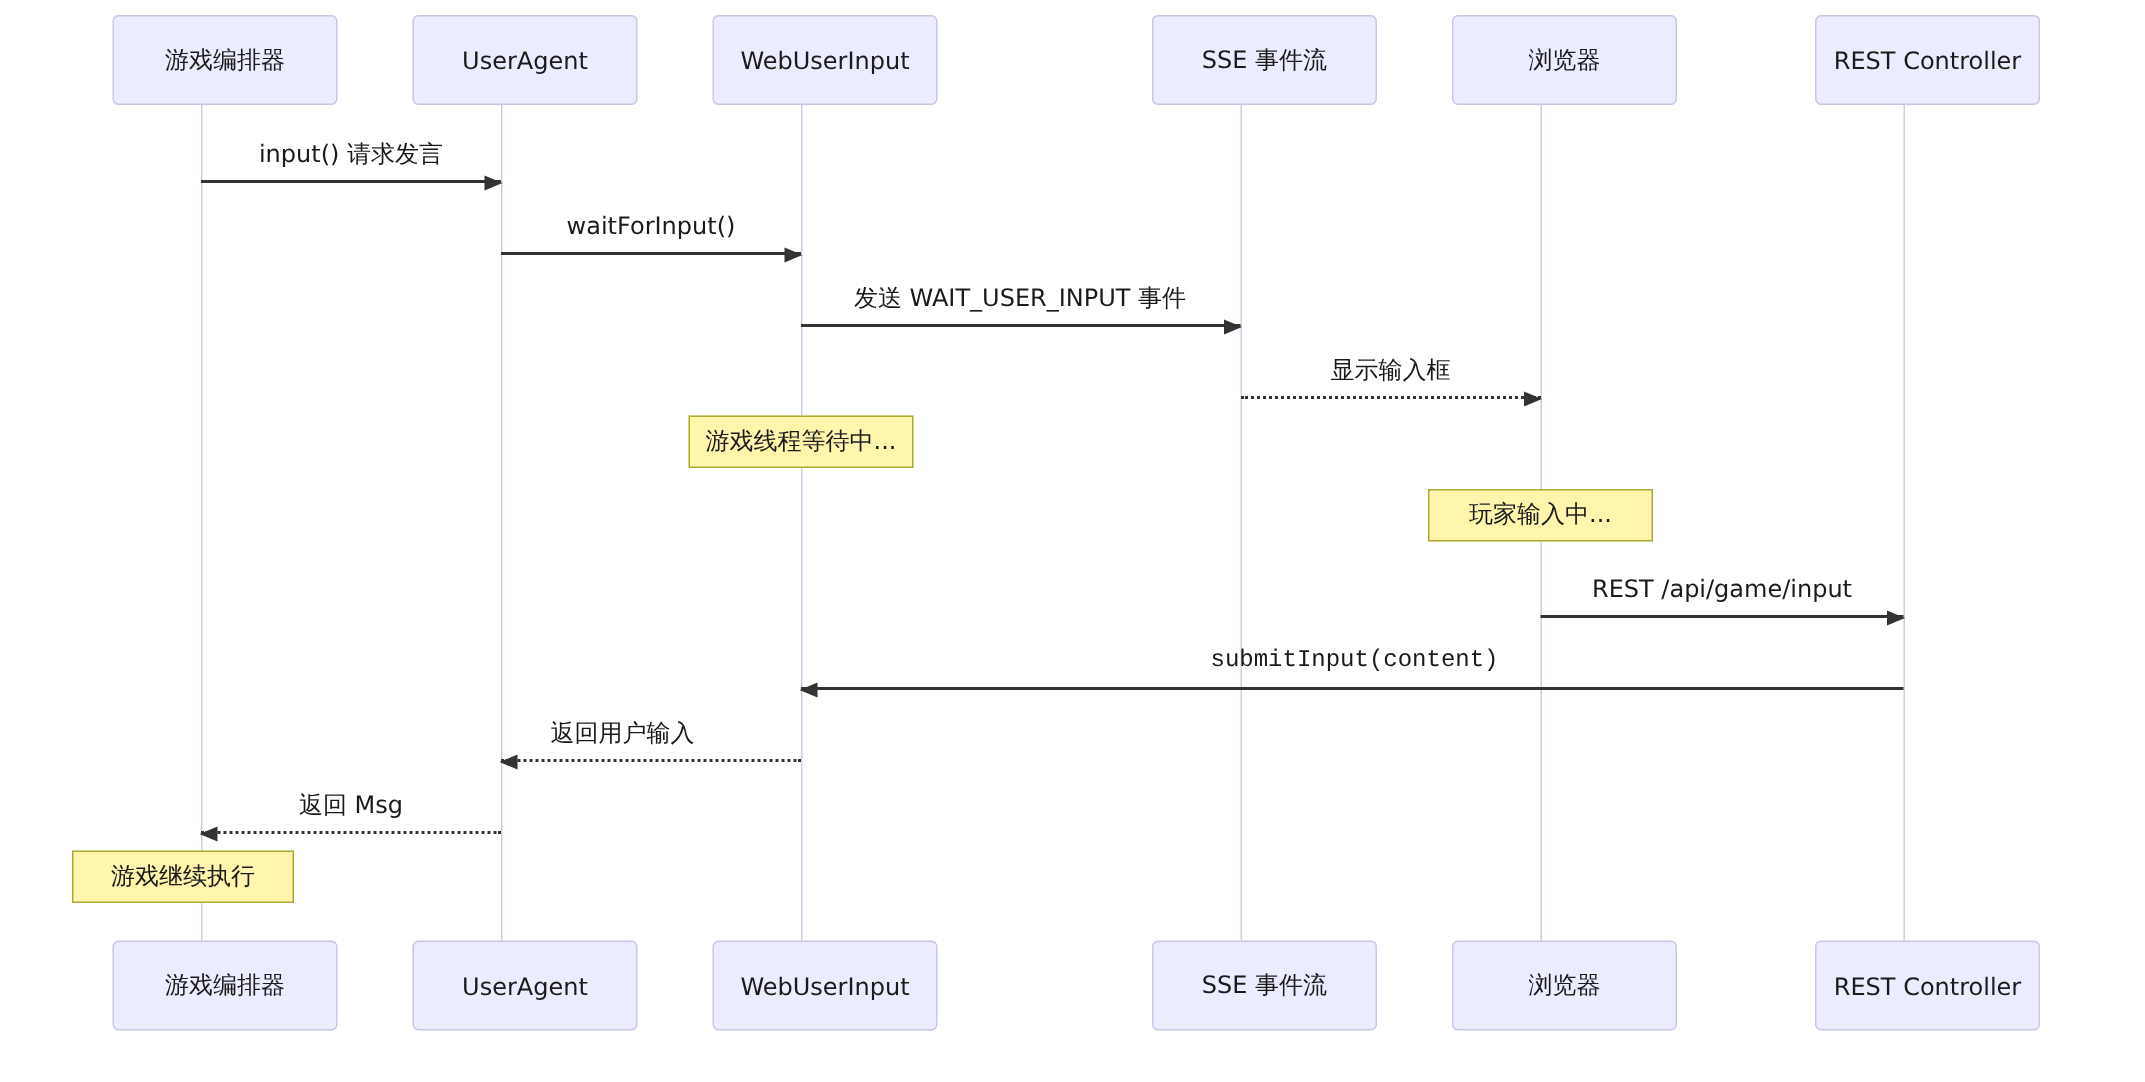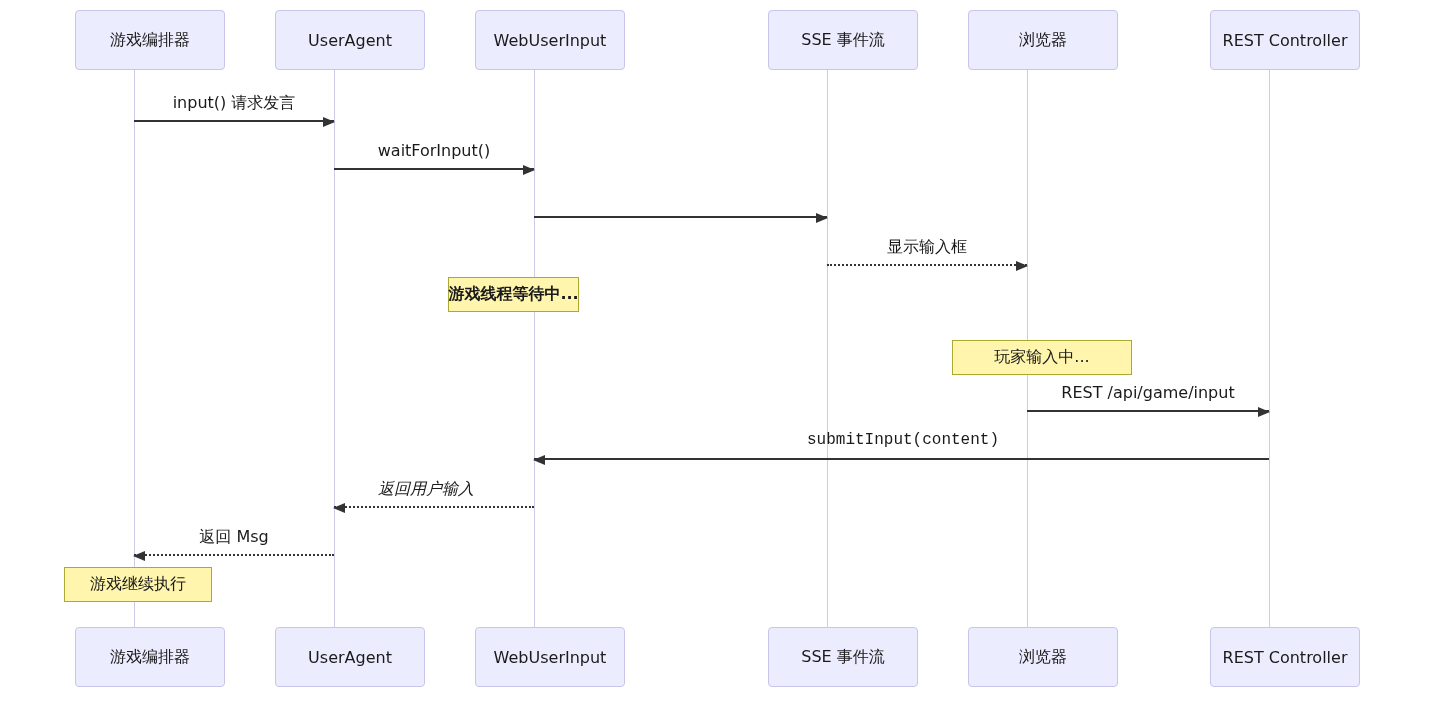--- a/index.html
+++ b/index.html
@@ -68,54 +68,55 @@
   <div class="msg-label" style="left:234px;top:93px;">input() 请求发言</div>
   <div class="msg-line solid" style="left:134px;top:120px;width:200px;">
     <span class="arrowhead right"></span>
   </div>
 
   <div class="msg-label" style="left:434px;top:141px;">waitForInput()</div>
   <div class="msg-line solid" style="left:334px;top:168px;width:200px;">
     <span class="arrowhead right"></span>
   </div>
 
+  <div class="msg-label" style="left:680px;top:189px;">发送 WAIT_USER_INPUT 事件</div>
   <div class="msg-line solid" style="left:534px;top:216px;width:293px;">
     <span class="arrowhead right"></span>
   </div>
 
   <div class="msg-label" style="left:927px;top:237px;">显示输入框</div>
   <div class="msg-line dotted" style="left:827px;top:264px;width:200px;">
     <span class="arrowhead right"></span>
   </div>
 
-  <div class="note" style="left:448px;top:277px;width:131px;font-weight:bold;">游戏线程等待中...</div>
+  <div class="note" style="left:459px;top:277px;width:150px;">游戏线程等待中...</div>
 
-  <div class="note" style="left:952px;top:340px;width:180px;text-align:right;">玩家输入中...</div>
+  <div class="note" style="left:952px;top:326px;width:150px;text-align:right;">玩家输入中...</div>
 
   <div class="msg-label" style="left:1148px;top:383px;">REST /api/game/input</div>
   <div class="msg-line solid" style="left:1027px;top:410px;width:242px;">
     <span class="arrowhead right"></span>
   </div>
 
   <div class="msg-label" style="left:903px;top:431px;font-family:Liberation Mono, monospace;">submitInput(content)</div>
   <div class="msg-line solid" style="left:534px;top:458px;width:735px;">
     <span class="arrowhead left"></span>
   </div>
 
-  <div class="msg-label" style="left:426px;top:479px;font-style:italic;">返回用户输入</div>
+  <div class="msg-label" style="left:415px;top:479px;">返回用户输入</div>
   <div class="msg-line dotted" style="left:334px;top:506px;width:200px;">
     <span class="arrowhead left"></span>
   </div>
 
   <div class="msg-label" style="left:234px;top:527px;text-align:center;">返回 Msg</div>
   <div class="msg-line dotted" style="left:134px;top:554px;width:200px;">
     <span class="arrowhead left"></span>
   </div>
 
-  <div class="note" style="left:64px;top:567px;width:148px;">游戏继续执行</div>
+  <div class="note" style="left:48px;top:567px;width:148px;">游戏继续执行</div>
 
   <div class="actor" style="left:59px;top:627px;">游戏编排器</div>
   <div class="actor" style="left:259px;top:627px;">UserAgent</div>
   <div class="actor" style="left:459px;top:627px;">WebUserInput</div>
   <div class="actor" style="left:752px;top:627px;">SSE 事件流</div>
   <div class="actor" style="left:952px;top:627px;">浏览器</div>
   <div class="actor" style="left:1194px;top:627px;">REST Controller</div>
 
 </div>
 

